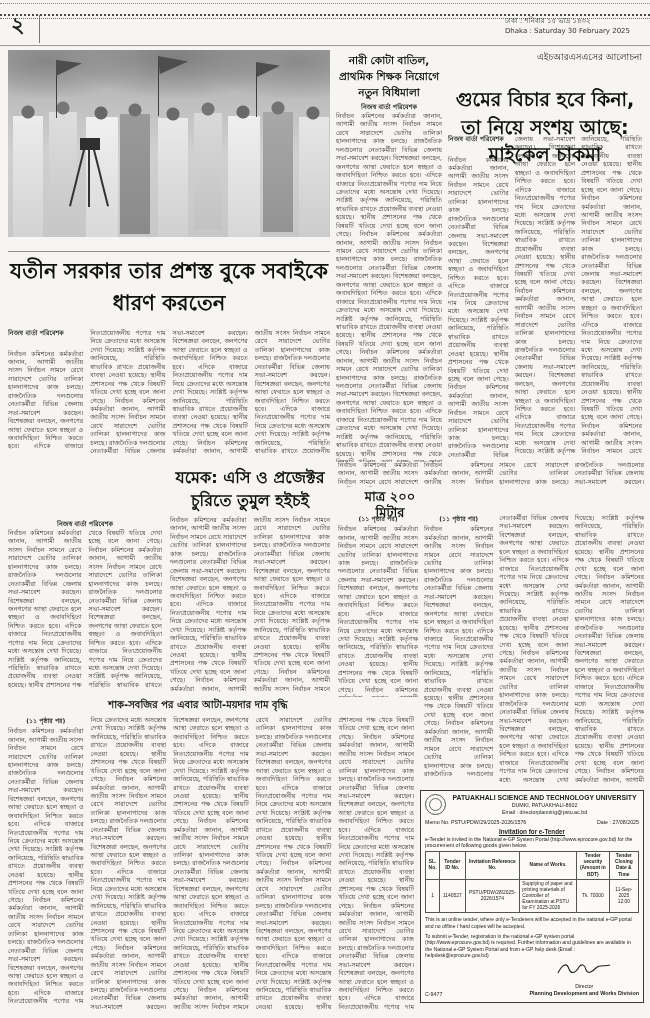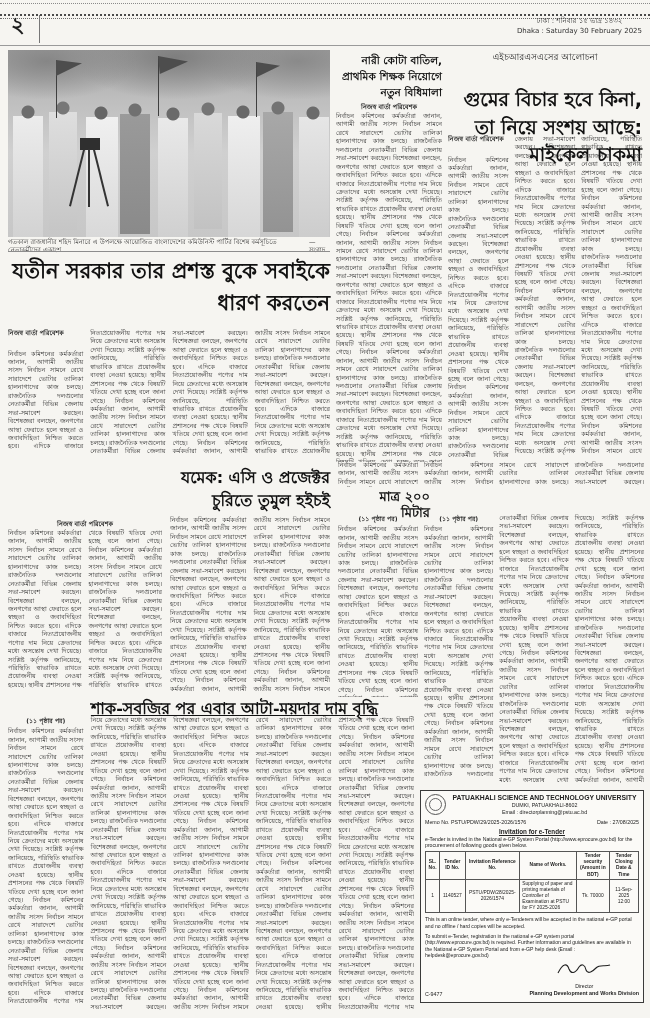--- a/index.html
+++ b/index.html
@@ -9,21 +9,21 @@
 
   
   .top-dots{left:0;top:3px;width:650px;border-top:1px dotted #8a8a8a;}
   .hdr-dots1{left:0;top:14px;width:650px;border-top:2px dotted #4a4a4a;}
   .hdr-dots2{left:0;top:18px;width:650px;border-top:1px dotted #6a6a6a;}
   .pagenum{left:11px;top:15px;font-size:21px;font-weight:bold;line-height:1;}
   .hdr-vline{left:39px;top:15px;height:28px;border-left:1px solid #777;width:0;}
   .logo-box{left:56px;top:14px;width:150px;height:28px;background:#0c0c0c;color:#fff;
             font-size:19px;font-weight:bold;text-align:center;line-height:28px;letter-spacing:3px;
             box-shadow:2px 2px 0 #9b9b9b;}
-  .dateblock{right:8px;top:16px;text-align:center;font-size:7px;line-height:1.45;color:#333;}
+  .dateblock{right:20px;top:16px;text-align:left;font-size:7px;line-height:1.45;color:#333;}
   .hdr-rule{left:0;top:45px;width:650px;border-top:1px solid #9a9a9a;}
 
   
   .photo{left:8px;top:50px;width:322px;height:187px;overflow:hidden;background:
     
     radial-gradient(circle 6px at 20px 62px,#6d6d6d 0 6px,transparent 7px),
     radial-gradient(circle 6px at 55px 58px,#777 0 6px,transparent 7px),
     radial-gradient(circle 6px at 93px 63px,#666 0 6px,transparent 7px),
     radial-gradient(circle 6px at 127px 60px,#707070 0 6px,transparent 7px),
     radial-gradient(circle 6px at 165px 64px,#6a6a6a 0 6px,transparent 7px),
@@ -58,30 +58,30 @@
   .tripod{position:absolute;left:64px;top:88px;width:34px;height:70px;}
   .tripod .cam{position:absolute;left:8px;top:0;width:20px;height:12px;background:#2f2f2f;}
   .tripod .l1,.tripod .l2,.tripod .l3{position:absolute;top:11px;width:2px;height:58px;background:#333;}
   .tripod .l1{left:4px;transform:rotate(14deg);} .tripod .l2{left:16px;} .tripod .l3{left:28px;transform:rotate(-14deg);}
 
   .caption{left:8px;top:239px;width:322px;display:flex;justify-content:space-between;
            font-size:6.5px;color:#333;line-height:1.2;}
   .caption-rule{left:8px;top:251px;width:322px;border-top:1px solid #8d8d8d;}
 
   
-  .headline{font-weight:bold;text-align:right;color:#111;}
+  .headline{font-weight:bold;text-align:center;color:#111;}
   .h-jatin{left:8px;top:256px;width:322px;font-size:21px;line-height:1.5;}
-  .kicker{left:448px;top:50px;width:194px;text-align:center;font-size:9px;color:#222;}
+  .kicker{left:448px;top:50px;width:194px;text-align:right;font-size:9px;color:#222;}
   .h-gum{left:448px;top:62px;width:194px;font-size:19px;line-height:1.45;margin-top:24px;}
   .h-nari{left:336px;top:53px;width:106px;font-size:10.5px;line-height:1.5;}
   .h-nirb{left:8px;top:461px;width:154px;font-size:12.5px;line-height:1.5;}
   .h-jomek{left:170px;top:466px;width:160px;font-size:16px;line-height:1.45;}
   .h-matro{left:350px;top:489px;width:80px;font-size:13px;line-height:1.2;}
   .h-jaksu{left:424px;top:489px;width:220px;font-size:14px;line-height:1.2;}
-  .h-shak{left:72px;top:699px;width:306px;font-size:16px;line-height:1.2;text-decoration:underline;}
+  .h-shak{left:45px;top:699px;width:306px;font-size:10px;line-height:1.2;}
 
   
   .body-txt{font-size:6.3px;line-height:1.34;text-align:justify;color:#2b2b2b;overflow:hidden;
             word-break:break-word;}
   .byline{display:block;font-weight:bold;font-size:6.4px;margin-bottom:12px;}
   .byline.center{text-align:center;}
   .cont-note{display:block;text-align:center;font-size:6.2px;font-weight:bold;margin:1px 0 2px;}
   .cols2{column-count:2;column-gap:7px;} .cols3{column-count:3;column-gap:6px;}
   .cols4{column-count:4;column-gap:7px;} .cols5{column-count:5;column-gap:7px;}
 
@@ -143,24 +143,20 @@
     <div class="pole p3"></div>
     <div class="flag f1"></div>
     <div class="flag f2"></div>
     <div class="flag f3"></div>
     <div class="tripod">
       <div class="cam"></div>
       <div class="l1"></div>
       <div class="l2"></div>
       <div class="l3"></div>
     </div>
-  </div>
-  <div class="abs caption">
-    <span>গতকাল রাজধানীর শহিদ মিনারে এ উপলক্ষে আয়োজিত বাংলাদেশের কমিউনিস্ট পার্টির বিশেষ কর্মসূচিতে নেতাকর্মীদের একাংশ</span>
-    <span>—সংবাদ</span>
   </div>
   <div class="abs caption-rule"></div>
 
   <div class="abs headline h-jatin">যতীন সরকার তার প্রশস্ত বুকে সবাইকে ধারণ করতেন</div>
   <div class="abs body-txt cols4 jatin-body">
     <span class="byline">নিজস্ব বার্তা পরিবেশক</span>
     <span>নির্বাচন কমিশনের কর্মকর্তারা জানান, আগামী জাতীয় সংসদ নির্বাচন সামনে রেখে সারাদেশে ভোটার তালিকা হালনাগাদের কাজ চলছে। রাজনৈতিক দলগুলোর নেতাকর্মীরা বিভিন্ন জেলায় সভা-সমাবেশ করছেন। বিশেষজ্ঞরা বলছেন, জনগণের আস্থা ফেরাতে হলে স্বচ্ছতা ও জবাবদিহিতা নিশ্চিত করতে হবে। এদিকে বাজারে নিত্যপ্রয়োজনীয় পণ্যের দাম নিয়ে ক্রেতাদের মধ্যে অসন্তোষ দেখা দিয়েছে। সংশ্লিষ্ট কর্তৃপক্ষ জানিয়েছে, পরিস্থিতি স্বাভাবিক রাখতে প্রয়োজনীয় ব্যবস্থা নেওয়া হয়েছে। স্থানীয় প্রশাসনের পক্ষ থেকে বিষয়টি খতিয়ে দেখা হচ্ছে বলে জানা গেছে।  নির্বাচন কমিশনের কর্মকর্তারা জানান, আগামী জাতীয় সংসদ নির্বাচন সামনে রেখে সারাদেশে ভোটার তালিকা হালনাগাদের কাজ চলছে। রাজনৈতিক দলগুলোর নেতাকর্মীরা বিভিন্ন জেলায় সভা-সমাবেশ করছেন। বিশেষজ্ঞরা বলছেন, জনগণের আস্থা ফেরাতে হলে স্বচ্ছতা ও জবাবদিহিতা নিশ্চিত করতে হবে। এদিকে বাজারে নিত্যপ্রয়োজনীয় পণ্যের দাম নিয়ে ক্রেতাদের মধ্যে অসন্তোষ দেখা দিয়েছে। সংশ্লিষ্ট কর্তৃপক্ষ জানিয়েছে, পরিস্থিতি স্বাভাবিক রাখতে প্রয়োজনীয় ব্যবস্থা নেওয়া হয়েছে। স্থানীয় প্রশাসনের পক্ষ থেকে বিষয়টি খতিয়ে দেখা হচ্ছে বলে জানা গেছে।  নির্বাচন কমিশনের কর্মকর্তারা জানান, আগামী জাতীয় সংসদ নির্বাচন সামনে রেখে সারাদেশে ভোটার তালিকা হালনাগাদের কাজ চলছে। রাজনৈতিক দলগুলোর নেতাকর্মীরা বিভিন্ন জেলায় সভা-সমাবেশ করছেন। বিশেষজ্ঞরা বলছেন, জনগণের আস্থা ফেরাতে হলে স্বচ্ছতা ও জবাবদিহিতা নিশ্চিত করতে হবে। এদিকে বাজারে নিত্যপ্রয়োজনীয় পণ্যের দাম নিয়ে ক্রেতাদের মধ্যে অসন্তোষ দেখা দিয়েছে। সংশ্লিষ্ট কর্তৃপক্ষ জানিয়েছে, পরিস্থিতি স্বাভাবিক রাখতে প্রয়োজনীয় ব্যবস্থা নেওয়া হয়েছে। স্থানীয় প্রশাসনের পক্ষ থেকে বিষয়টি খতিয়ে দেখা হচ্ছে বলে জানা গেছে।  নির্বাচন কমিশনের কর্মকর্তারা জানান, আগামী জাতীয় সংসদ নির্বাচন সামনে রেখে সারাদেশে ভোটার তালিকা হালনাগাদের কাজ চলছে। রাজনৈতিক দলগুলোর নেতাকর্মীরা বিভিন্ন জেলায় সভা-সমাবেশ করছেন। বিশেষজ্ঞরা বলছেন, জনগণের আস্থা ফেরাতে হলে স্বচ্ছতা ও জবাবদিহিতা নিশ্চিত করতে হবে। এদিকে বাজারে নিত্যপ্রয়োজনীয় পণ্যের দাম নিয়ে ক্রেতাদের মধ্যে অসন্তোষ দেখা দিয়েছে। সংশ্লিষ্ট কর্তৃপক্ষ জানিয়েছে, পরিস্থিতি স্বাভাবিক রাখতে প্রয়োজনীয় ব্যবস্থা নেওয়া হয়েছে। স্থানীয় প্রশাসনের পক্ষ থেকে বিষয়টি খতিয়ে দেখা হচ্ছে বলে জানা গেছে। </span>
   </div>
 
   <div class="abs headline h-nari">নারী কোটা বাতিল, প্রাথমিক শিক্ষক নিয়োগে নতুন বিধিমালা</div>

